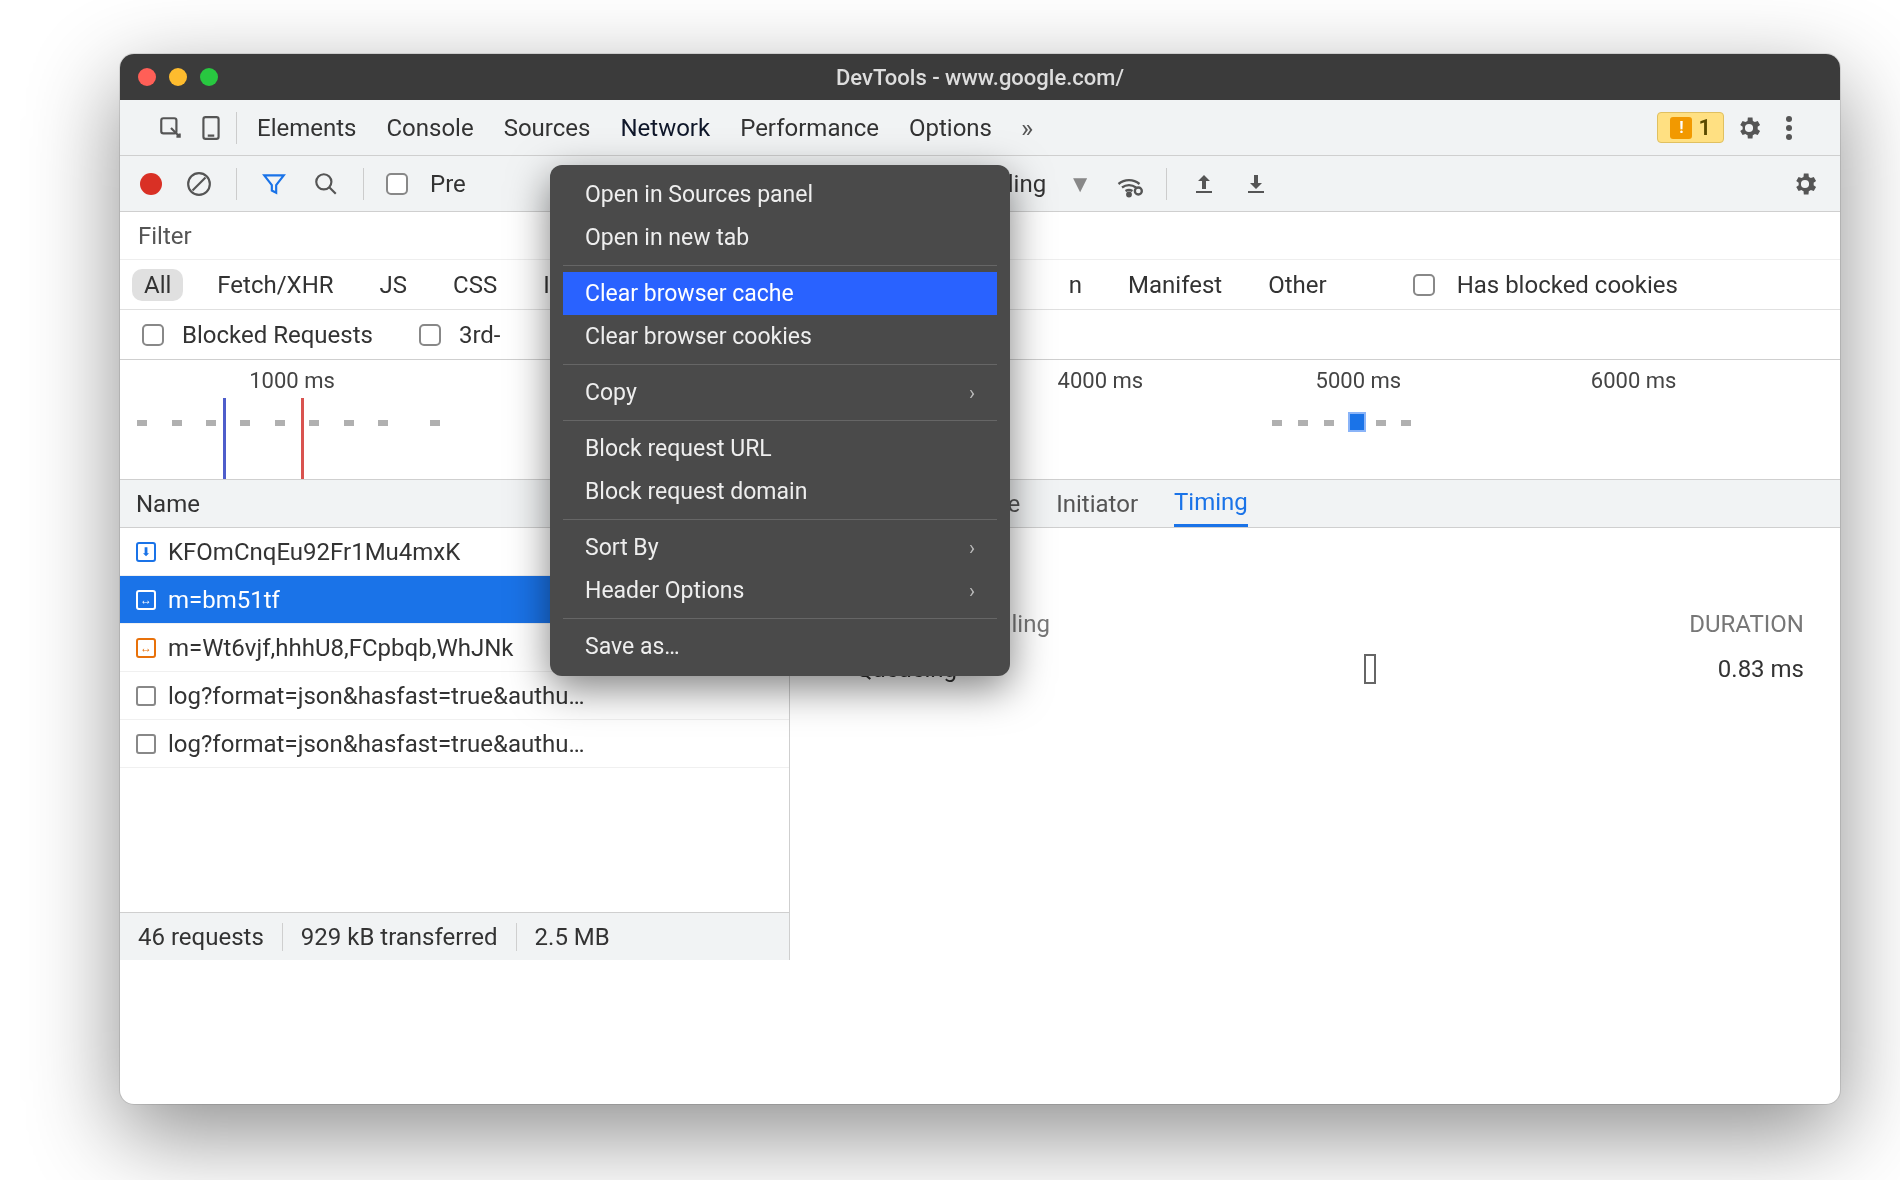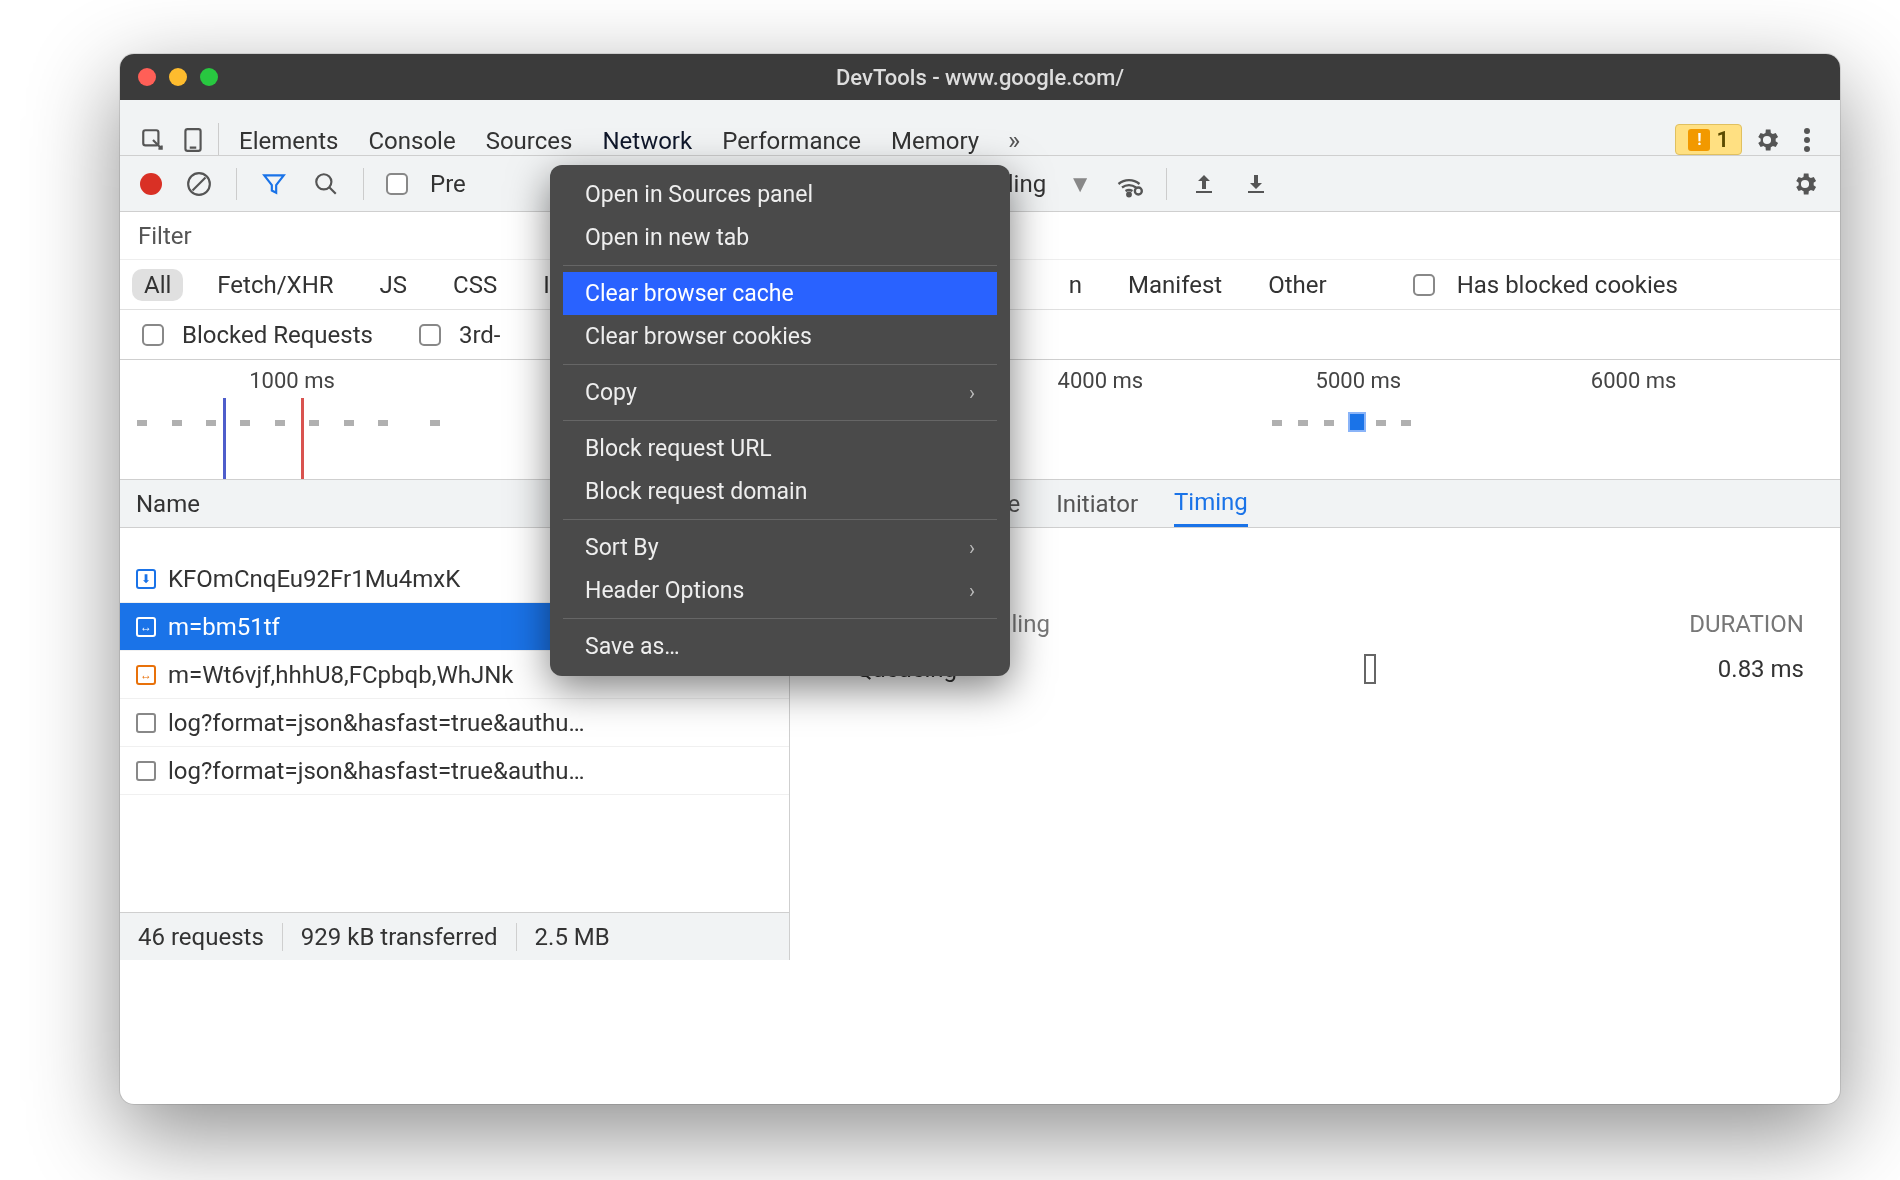--- a/index.html
+++ b/index.html
@@ -5,21 +5,21 @@
 * { margin:0; padding:0; box-sizing:border-box; font-family:-apple-system,BlinkMacSystemFont,"Segoe UI",Roboto,sans-serif; }
 body { background:#fff; width:1900px; height:1180px; position:relative; }
 .window { position:absolute; left:120px; top:54px; width:1720px; height:1050px; border-radius:14px; overflow:hidden; box-shadow:0 30px 90px rgba(0,0,0,0.45), 0 0 0 1px rgba(0,0,0,0.1); background:#fff; }
 .titlebar { height:46px; background:#3b3b3b; display:flex; align-items:center; padding:0 18px; position:relative; }
 .traffic { display:flex; gap:13px; }
 .traffic span { width:18px; height:18px; border-radius:50%; display:block; }
 .tl-red { background:#ff5f57; }
 .tl-yellow { background:#febc2e; }
 .tl-green { background:#28c840; }
 .titlebar-title { position:absolute; left:0; right:0; text-align:center; color:#ddd; font-size:22px; font-weight:500; pointer-events:none; }
-.tabrow { height:56px; background:#f1f3f4; border-bottom:1px solid #cfcfcf; display:flex; align-items:flex-end; padding:0 18px; gap:10px; font-size:24px; color:#333; }
+.tabrow { height:56px; background:#f1f3f4; border-bottom:1px solid #cfcfcf; display:flex; align-items:center; padding:0 36px; gap:10px; font-size:24px; color:#333; }
 .tabrow .spacer { flex:1; }
 .tab { padding:0 10px; cursor:pointer; }
 .tab.active { color:#0f172a; }
 .ico-btn { width:30px; height:30px; color:#555; display:flex; align-items:center; justify-content:center; cursor:pointer; }
 .warnbadge { display:flex; align-items:center; gap:6px; background:#ffe082; border:1px solid #e0c060; border-radius:4px; padding:2px 12px; font-size:22px; font-weight:600; color:#5a4a00; }
 .warnbadge .sq { width:22px; height:22px; background:#f29900; border-radius:3px; display:flex; align-items:center; justify-content:center; color:#fff; font-weight:700; font-size:16px; }
 .toolbar { height:56px; background:#f1f3f4; border-bottom:1px solid #cfcfcf; display:flex; align-items:center; padding:0 20px; gap:22px; font-size:24px; color:#333; }
 .record-dot { width:22px; height:22px; border-radius:50%; background:#d93025; }
 .funnel { color:#1a73e8; }
 .checkbox { width:22px; height:22px; border:2px solid #888; border-radius:5px; background:#fff; }
@@ -29,21 +29,21 @@
 .type-pill { padding:2px 12px; border-radius:10px; cursor:pointer; }
 .type-pill.active { background:#e0e0e0; }
 .blockedrow { height:50px; background:#fff; border-bottom:1px solid #cfcfcf; display:flex; align-items:center; padding:0 22px; gap:18px; font-size:24px; color:#333; }
 .timeline { height:120px; background:#fff; border-bottom:1px solid #cfcfcf; position:relative; }
 .tl-label { position:absolute; top:8px; font-size:22px; color:#444; transform:translateX(-50%); }
 .tl-dashes { position:absolute; top:60px; left:0; right:0; height:6px; }
 .dash { position:absolute; height:6px; background:#b0b0b0; }
 .bluebox { position:absolute; top:54px; width:14px; height:16px; background:#1a73e8; outline:2px solid #8ab4f8; }
 .vline { position:absolute; top:38px; bottom:0; width:3px; }
 .main { display:flex; height:480px; }
-.leftpane { width:670px; border-right:1px solid #cfcfcf; display:flex; flex-direction:column;gap:27px; }
+.leftpane { width:670px; border-right:1px solid #cfcfcf; display:flex; flex-direction:column; }
 .namehdr { height:48px; background:#f1f3f4; border-bottom:1px solid #cfcfcf; display:flex; align-items:center; padding:0 16px; font-size:24px; color:#333; }
 .reqlist { flex:1; overflow:hidden; }
 .reqrow { height:48px; display:flex; align-items:center; gap:12px; padding:0 16px; font-size:24px; color:#333; border-bottom:1px solid #f0f0f0; white-space:nowrap; overflow:hidden; text-overflow:ellipsis; cursor:pointer; }
 .reqrow.selected { background:#1a73e8; color:#fff; }
 .reqicon { width:20px; height:20px; border:2px solid; border-radius:3px; display:flex; align-items:center; justify-content:center; font-size:12px; flex-shrink:0; }
 .ic-blue { border-color:#1a73e8; color:#1a73e8; }
 .ic-white { border-color:#fff; color:#fff; }
 .ic-orange { border-color:#e8710a; color:#e8710a; }
 .ic-gray { border-color:#888; color:#888; }
 .statusbar { height:48px; background:#f1f3f4; border-top:1px solid #cfcfcf; display:flex; align-items:center; font-size:24px; color:#333; }
@@ -89,21 +89,21 @@
           <rect x="5" y="2" width="14" height="20" rx="2"></rect>
           <line x1="9" y1="19" x2="15" y2="19"></line>
         </svg>
     </div>
     <div class="divider"></div>
     <div class="tab">Elements</div>
     <div class="tab">Console</div>
     <div class="tab">Sources</div>
     <div class="tab active">Network</div>
     <div class="tab">Performance</div>
-    <div class="tab">Memory</div>
+    <div class="tab">Options</div>
     <div class="ico-btn" style="font-size:26px;">»</div>
     <div class="spacer"></div>
     <div class="warnbadge">
       <span class="sq">!</span>
       <span>1</span>
     </div>
     <div class="ico-btn">
       <svg width="28" height="28" viewBox="0 0 24 24" fill="#555">
           <path d="M19.4 13a7.5 7.5 0 000-2l2.1-1.6-2-3.5-2.5 1a7.5 7.5 0 00-1.7-1L15 3h-4l-.3 2.9a7.5 7.5 0 00-1.7 1l-2.5-1-2 3.5L6.6 11a7.5 7.5 0 000 2l-2.1 1.6 2 3.5 2.5-1a7.5 7.5 0 001.7 1L11 21h4l.3-2.9a7.5 7.5 0 001.7-1l2.5 1 2-3.5zM12 15.5A3.5 3.5 0 1115.5 12 3.5 3.5 0 0112 15.5z"></path>
         </svg>

